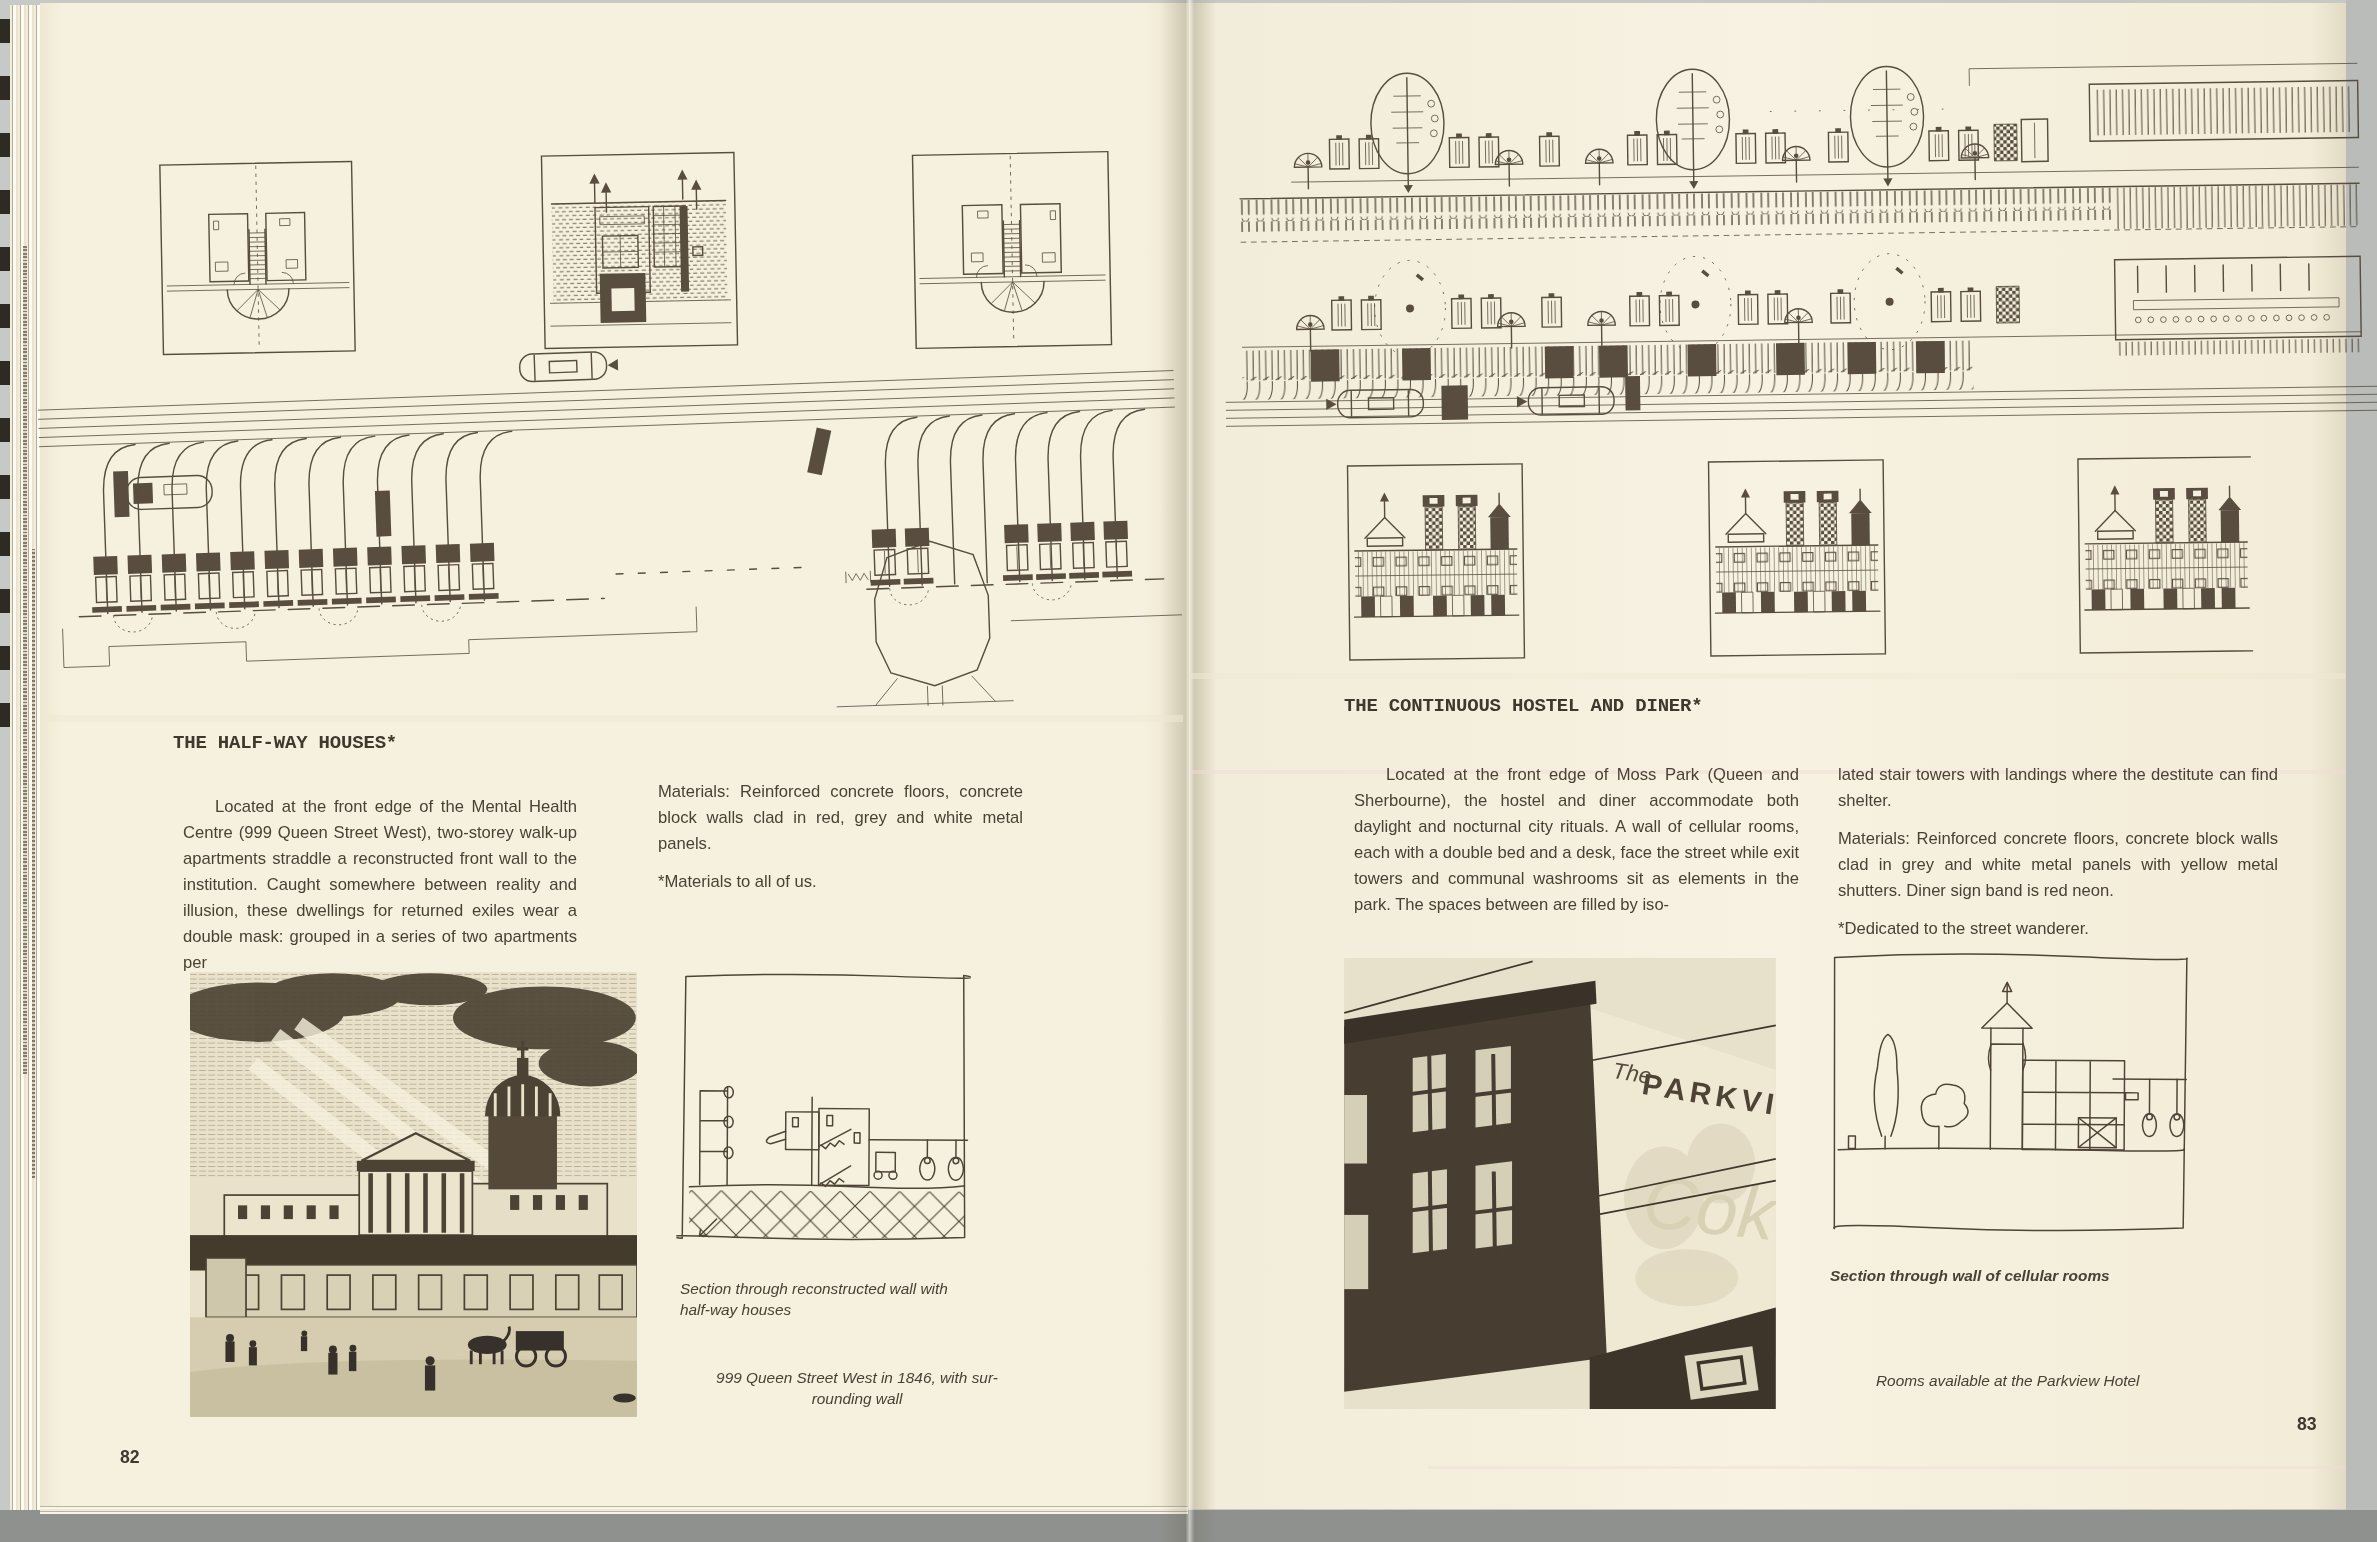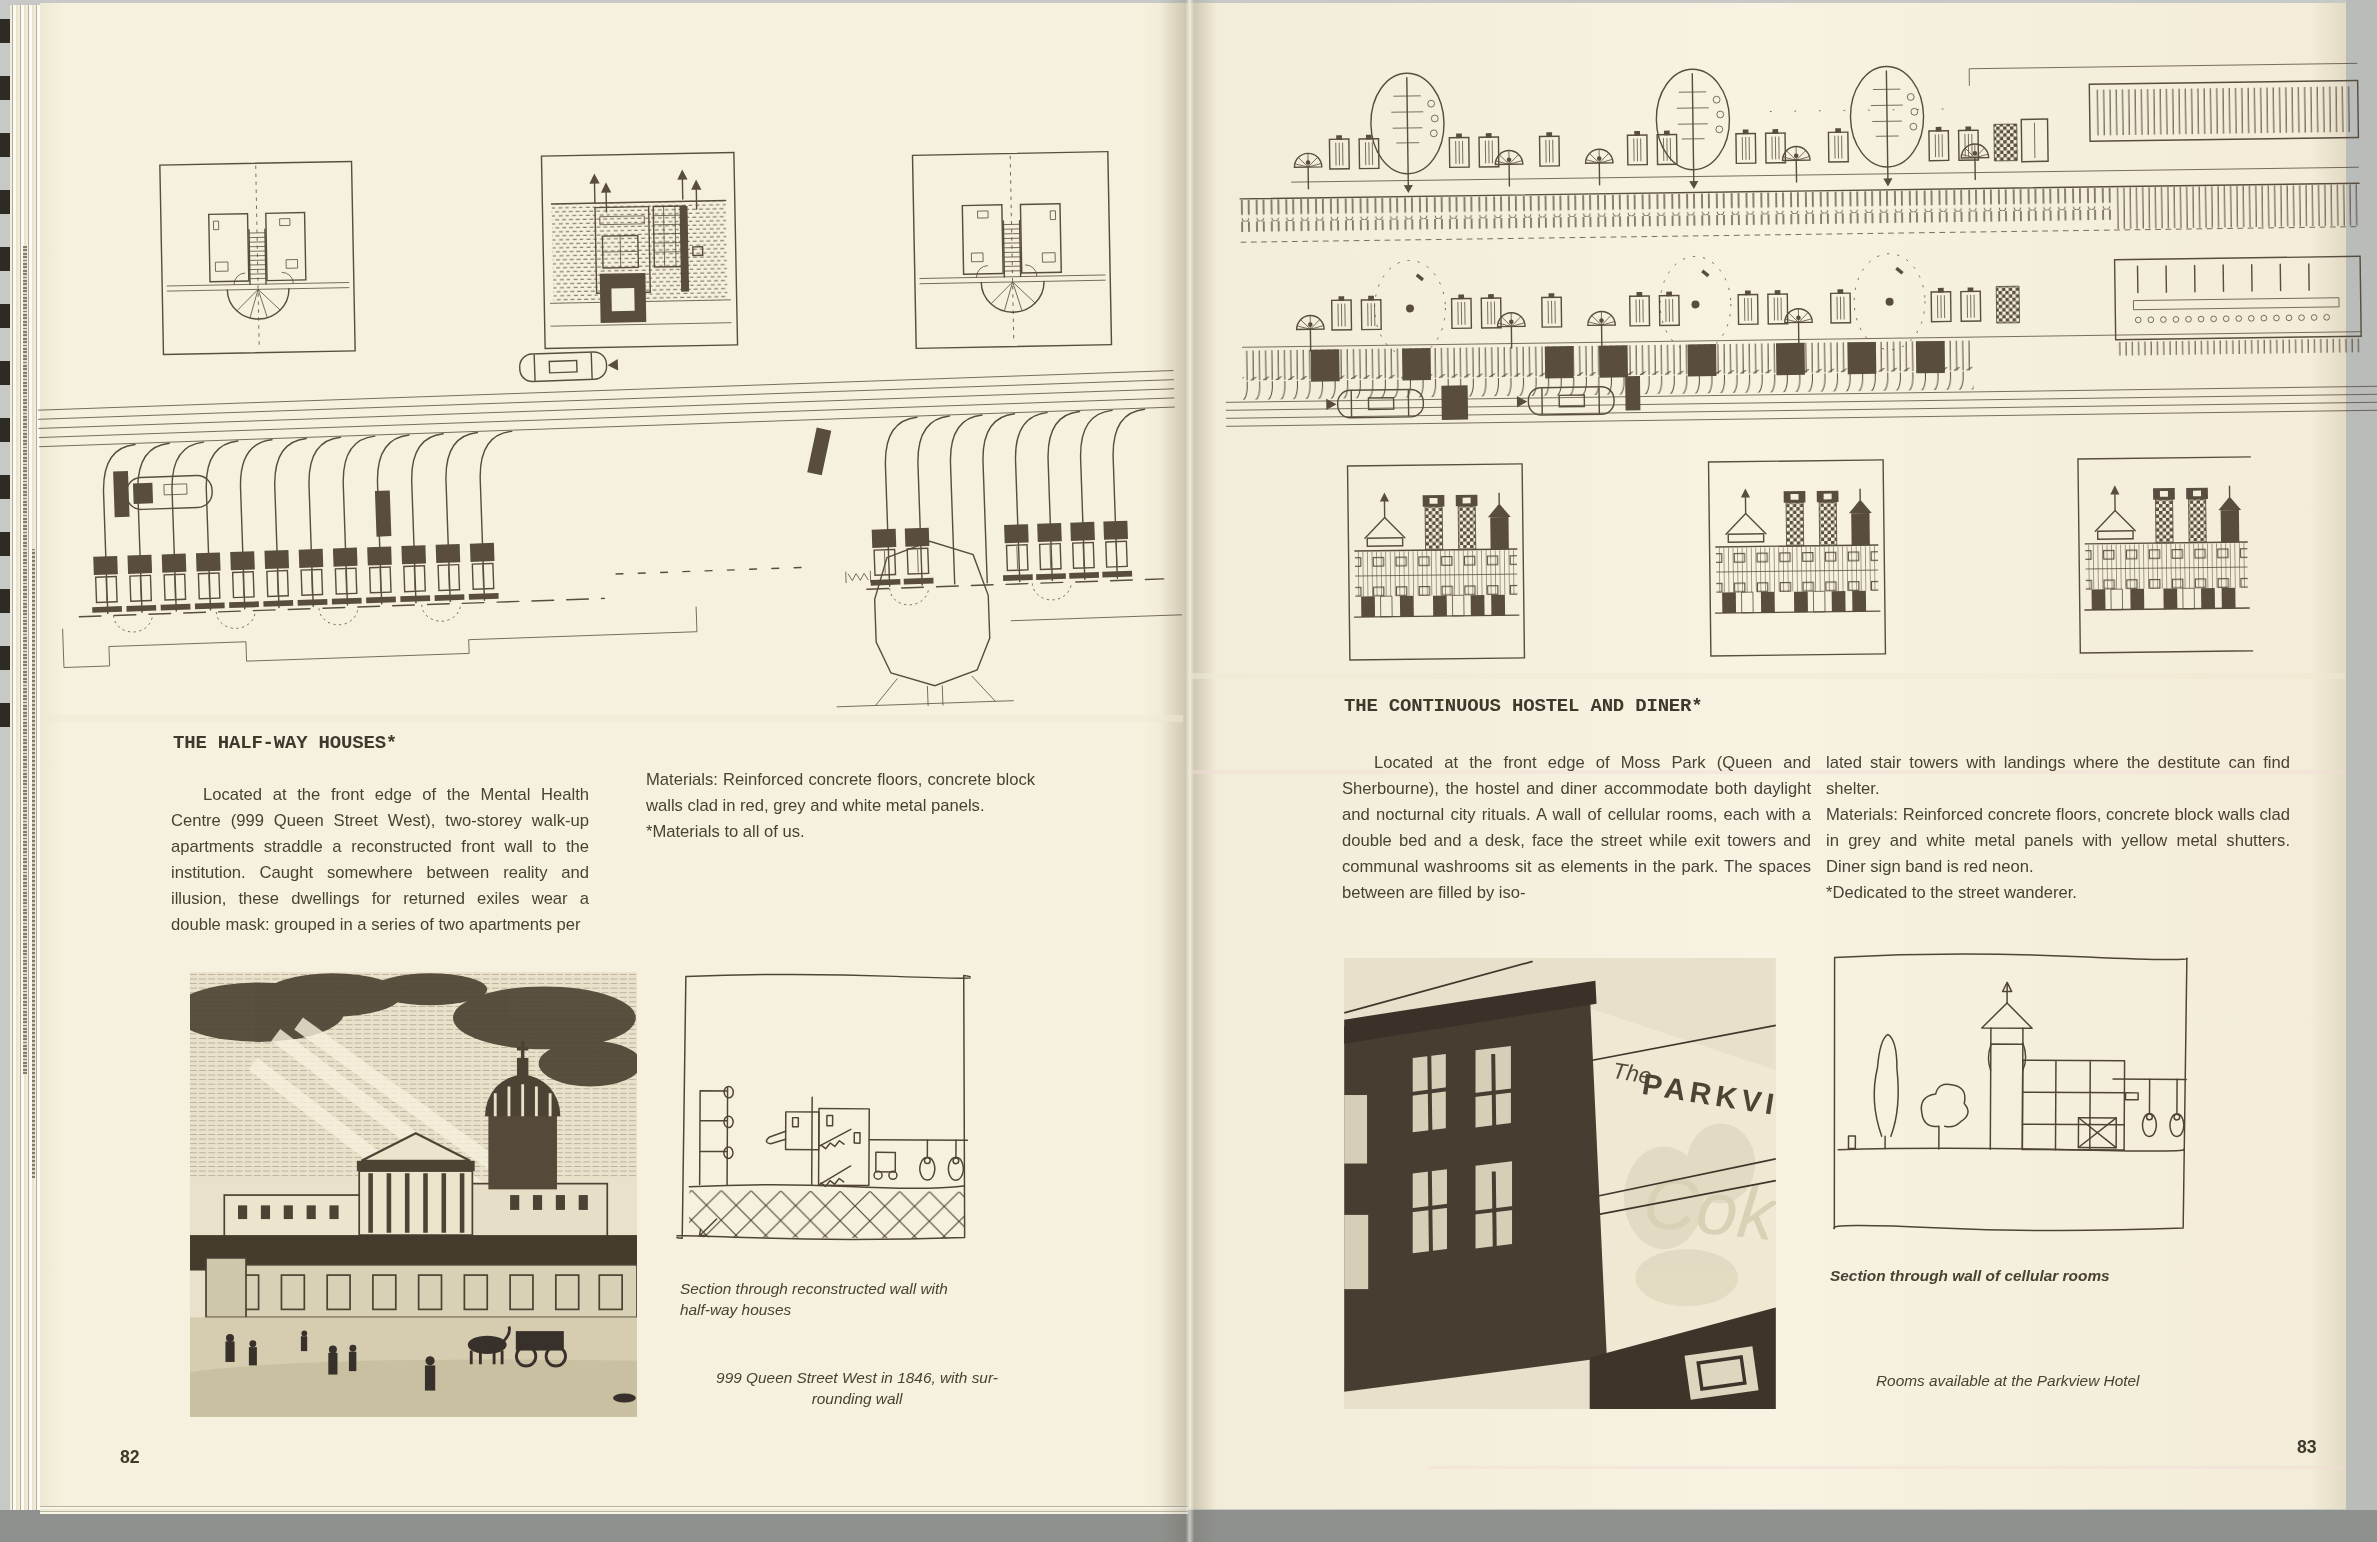--- a/index.html
+++ b/index.html
@@ -26,21 +26,21 @@
   .page-right{left:1188px;width:1158px;
     background:linear-gradient(90deg,#ddd5be 0,#f2edda 28.6px,#f7f2e1 50%,#f2ecd8 97%,#e2dac3 100%);}
   .gutter{left:1160px;top:0;width:57px;height:1543px;
     background:linear-gradient(90deg,rgba(80,70,50,0) 0,rgba(80,70,50,.18) 45%,rgba(255,255,250,.5) 52%,rgba(80,70,50,.12) 60%,rgba(80,70,50,0) 100%);}
   .bottom-sheets{left:40px;top:1506px;width:1148px;height:8px;
     background:repeating-linear-gradient(0deg,#f8f4e6 0 2.3px,#b9b3a3 2.3px 2.9px,#efe9d6 2.9px 5.1px);}
   .streak{background:#efe9d4;opacity:.55;}
   .streak-pink{background:#f3dcd8;opacity:.5;}
   .title{font-weight:700;font-size:19px;letter-spacing:-0.2px;color:#3f382d;font-family:Liberation Mono, monospace;}
   .body-col{font-size:16.6px;line-height:26px;text-align:justify;color:#4a4135;}
-  .body-col p{margin:0;}
+  .body-col p{margin:12px;}
   .indent{text-indent:32px;}
   .cap{font-style:italic;font-size:15.4px;line-height:21px;color:#4a4135;white-space:pre-line;}
   .pagenum{font-weight:700;font-size:17.7px;color:#3f382d;}
   
   svg .ln{stroke:#584d3f;fill:none;stroke-width:2.5;stroke-linecap:round;}
   svg .ln1{stroke:#584d3f;fill:none;stroke-width:1.4;}
   svg .fil{fill:#584d3f;stroke:none;}
   svg .skl{stroke:#4f4437;fill:none;stroke-width:2.6;stroke-linecap:round;stroke-linejoin:round;}
   svg text{font-family:"Liberation Sans",sans-serif;}
 </style>
@@ -674,14 +674,14 @@
     <path class="skl" d="M500,228 H628"></path>
     <path class="skl" d="M564,228 V288 M564,288 a12,20 0 1 0 .1,0"></path>
     <circle cx="564" cy="294" r="5" class="skl"></circle>
     <path class="skl" d="M612,228 V288 M612,288 a12,20 0 1 0 .1,0"></path>
     <circle cx="612" cy="294" r="5" class="skl"></circle>
   </g>
 </svg>
 
 <div class="abs cap" style="left:1830px;top:1265px;width:366px;font-weight:bold;">Section through wall of cellular rooms</div>
 <div class="abs cap" style="left:1830px;top:1370px;width:366px;margin-left:46px;">Rooms available at the Parkview Hotel</div>
-<div class="abs pagenum" style="left:2297px;top:1414px;margin-top:23px;">83</div>
+<div class="abs pagenum" style="left:2297px;top:1414px;">83</div>
 
 
 </body></html>

